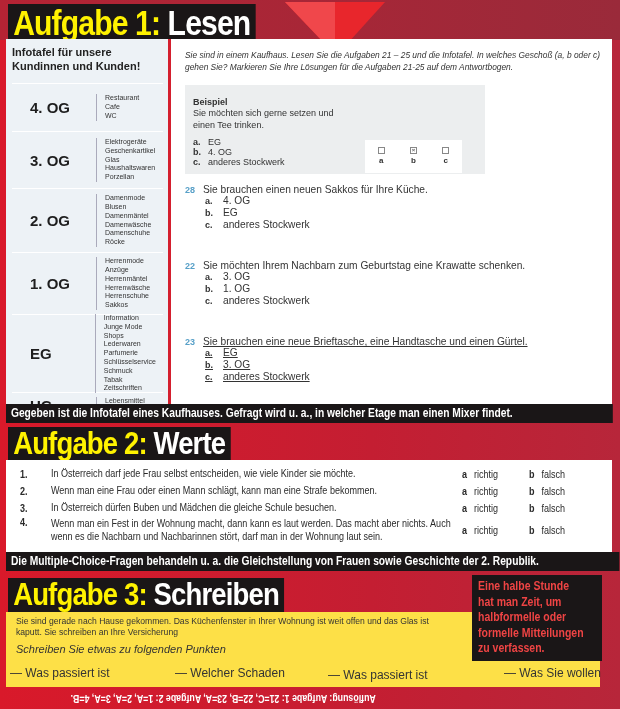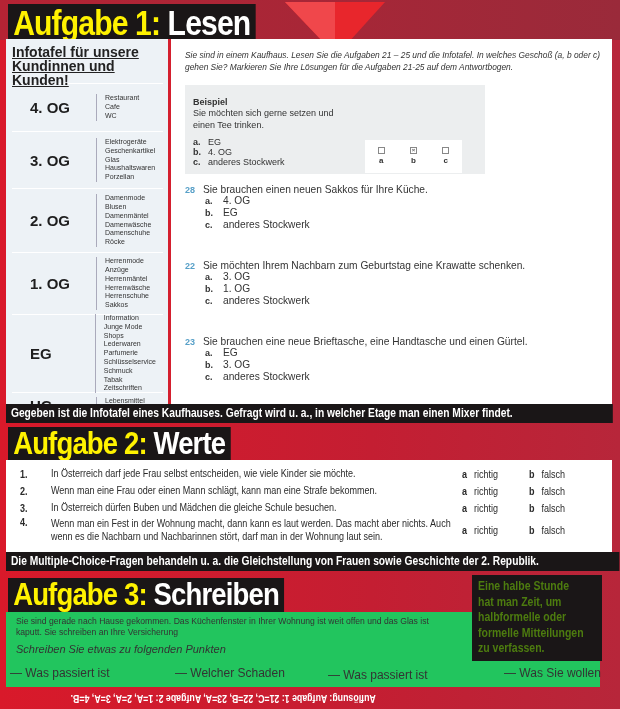--- a/index.html
+++ b/index.html
@@ -18,21 +18,21 @@
     font-family: "Liberation Sans", sans-serif; font-weight: 700;
     letter-spacing: -1px; line-height: 1; transform: scaleX(0.86); transform-origin: left center;
   }
   .heading .hl { color: #fff200; }
   .heading .hw { color: #ffffff; }
 
   
   .h1 { left: 8px; top: 4px; font-size: 35px; height: 36px; padding-top: 1px; }
   .panel1 { position: absolute; left: 6px; top: 39px; width: 606px; height: 365px; background: #fff; display: flex; }
   .infotafel { width: 165px; height: 100%; background: #edf2f6; border-right: 3px solid #d41f2e; padding: 4px 5px 0 6px; }
-  .info-title { font-weight: 700; font-size: 14px; line-height: 14px; color: #222; height: 40px; padding-top: 2px; text-decoration: underline; }
+  .info-title { font-weight: 700; font-size: 11px; line-height: 14px; color: #222; height: 40px; padding-top: 2px; }
   .floor { display: flex; align-items: center; border-top: 1px solid #fff; }
   .floor-name { width: 84px; font-weight: 700; font-size: 15px; color: #1e1e1e; padding-left: 18px; }
   .floor-items { border-left: 1px solid #aab; padding-left: 8px; font-size: 7px; line-height: 8.8px; color: #333; }
 
   .tasks { flex: 1; padding: 10px 8px 0 14px; position: relative; }
   .instr { font-size: 8.4px; font-style: italic; color: #333; line-height: 12px; }
   .beispiel { margin-top: 12px; width: 300px; height: 89px; background: #eceeef; padding: 12px 0 0 8px; position: relative; font-size: 9px; color: #333; }
   .beispiel .bt { font-weight: 700; }
   .opts { margin-top: 6px; line-height: 10px; }
   .opt { display: flex; }
@@ -40,21 +40,21 @@
   .checkbox-box { position: absolute; left: 180px; top: 55px; width: 97px; height: 33px; background: #fff; display: flex; justify-content: space-around; padding-top: 7px; }
   .cb { display: flex; flex-direction: column; align-items: center; font-size: 8px; font-weight: 700; color: #333; }
   .cb .sq { width: 7px; height: 7px; border: 1px solid #888; margin-bottom: 2px; font-size: 6px; line-height: 5px; text-align: center; color: #666; }
   .q { margin-top: 10px; font-size: 10.2px; color: #333; }
   .q .qnum { color: #58a0c8; font-weight: 700; width: 18px; display: inline-block; font-size: 9px; }
   .q .qopts { padding-left: 20px; line-height: 12px; }
   .q .qopt { display: flex; }
   .q .qopt .ol { width: 18px; font-weight: 700; font-size: 9px; }
   .q1 { margin-top: 10px; }
   .q2 { margin-top: 29px; }
-  .q3 { margin-top: 29px; }
+  .q3 { margin-top: 29px; text-decoration: underline; }
 
   .caption {
     position: absolute; background: #1a1617; color: #fff; font-weight: 700;
     font-size: 12.5px; line-height: 19px; padding: 0 6px; white-space: nowrap;
     transform: scaleX(0.82); transform-origin: left center;
   }
   .cap1 { left: 6px; top: 404px; width: 740px; }
 
   
   .h2 { left: 8px; top: 427px; font-size: 32px; height: 33px; }
@@ -63,28 +63,28 @@
   .stmt .num { width: 36px; font-weight: 700; }
   .stmt .txt { width: 478px; line-height: 13px; }
   .stmt .ans { width: 78px; }
   .stmt .ans b { margin-right: 8px; }
   .s1, .s2, .s3 { height: 17px; }
   .s4 { height: 28px; }
   .cap2 { left: 6px; top: 552px; width: 748px; }
 
   
   .h3 { left: 8px; top: 578px; font-size: 32px; height: 34px; }
-  .panel3 { position: absolute; left: 6px; top: 612px; width: 594px; height: 75px; background: #22c55e; padding: 4px 10px 7px 10px; }
+  .panel3 { position: absolute; left: 6px; top: 612px; width: 594px; height: 75px; background: #fde047; padding: 4px 10px 7px 10px; }
   .p3-text { font-size: 8.6px; color: #333; line-height: 11px; width: 440px; }
   .p3-prompt { margin-top: 5px; font-size: 11px; font-style: italic; color: #333; }
   .points { position: absolute; top: 54px; left: 4px; width: 586px; font-size: 12px; color: #333; }
   .pt { position: absolute; white-space: nowrap; }
   .side-box {
     position: absolute; left: 472px; top: 575px; width: 130px; height: 86px;
-    background: #1a1617; color: #4d7c0f; font-weight: 700; font-size: 12.5px; line-height: 15.5px; padding: 4px 6px;
+    background: #1a1617; color: #ef4444; font-weight: 700; font-size: 12.5px; line-height: 15.5px; padding: 4px 6px;
     transform-origin: left top;
   }
   .side-box span { display: block; white-space: nowrap; transform: scaleX(0.84); transform-origin: left center; }
   .ans-wrap { position: absolute; left: 5px; top: 689px; width: 410px; height: 16px; }
   .ans-wrap .inner { position: absolute; left: 0; top: 0; font-size: 11px; font-weight: 700; color: #fff; white-space: nowrap;
      transform: rotate(180deg) scaleX(0.8); transform-origin: 206px 8px; }
 </style>
 </head>
 <body>
 

